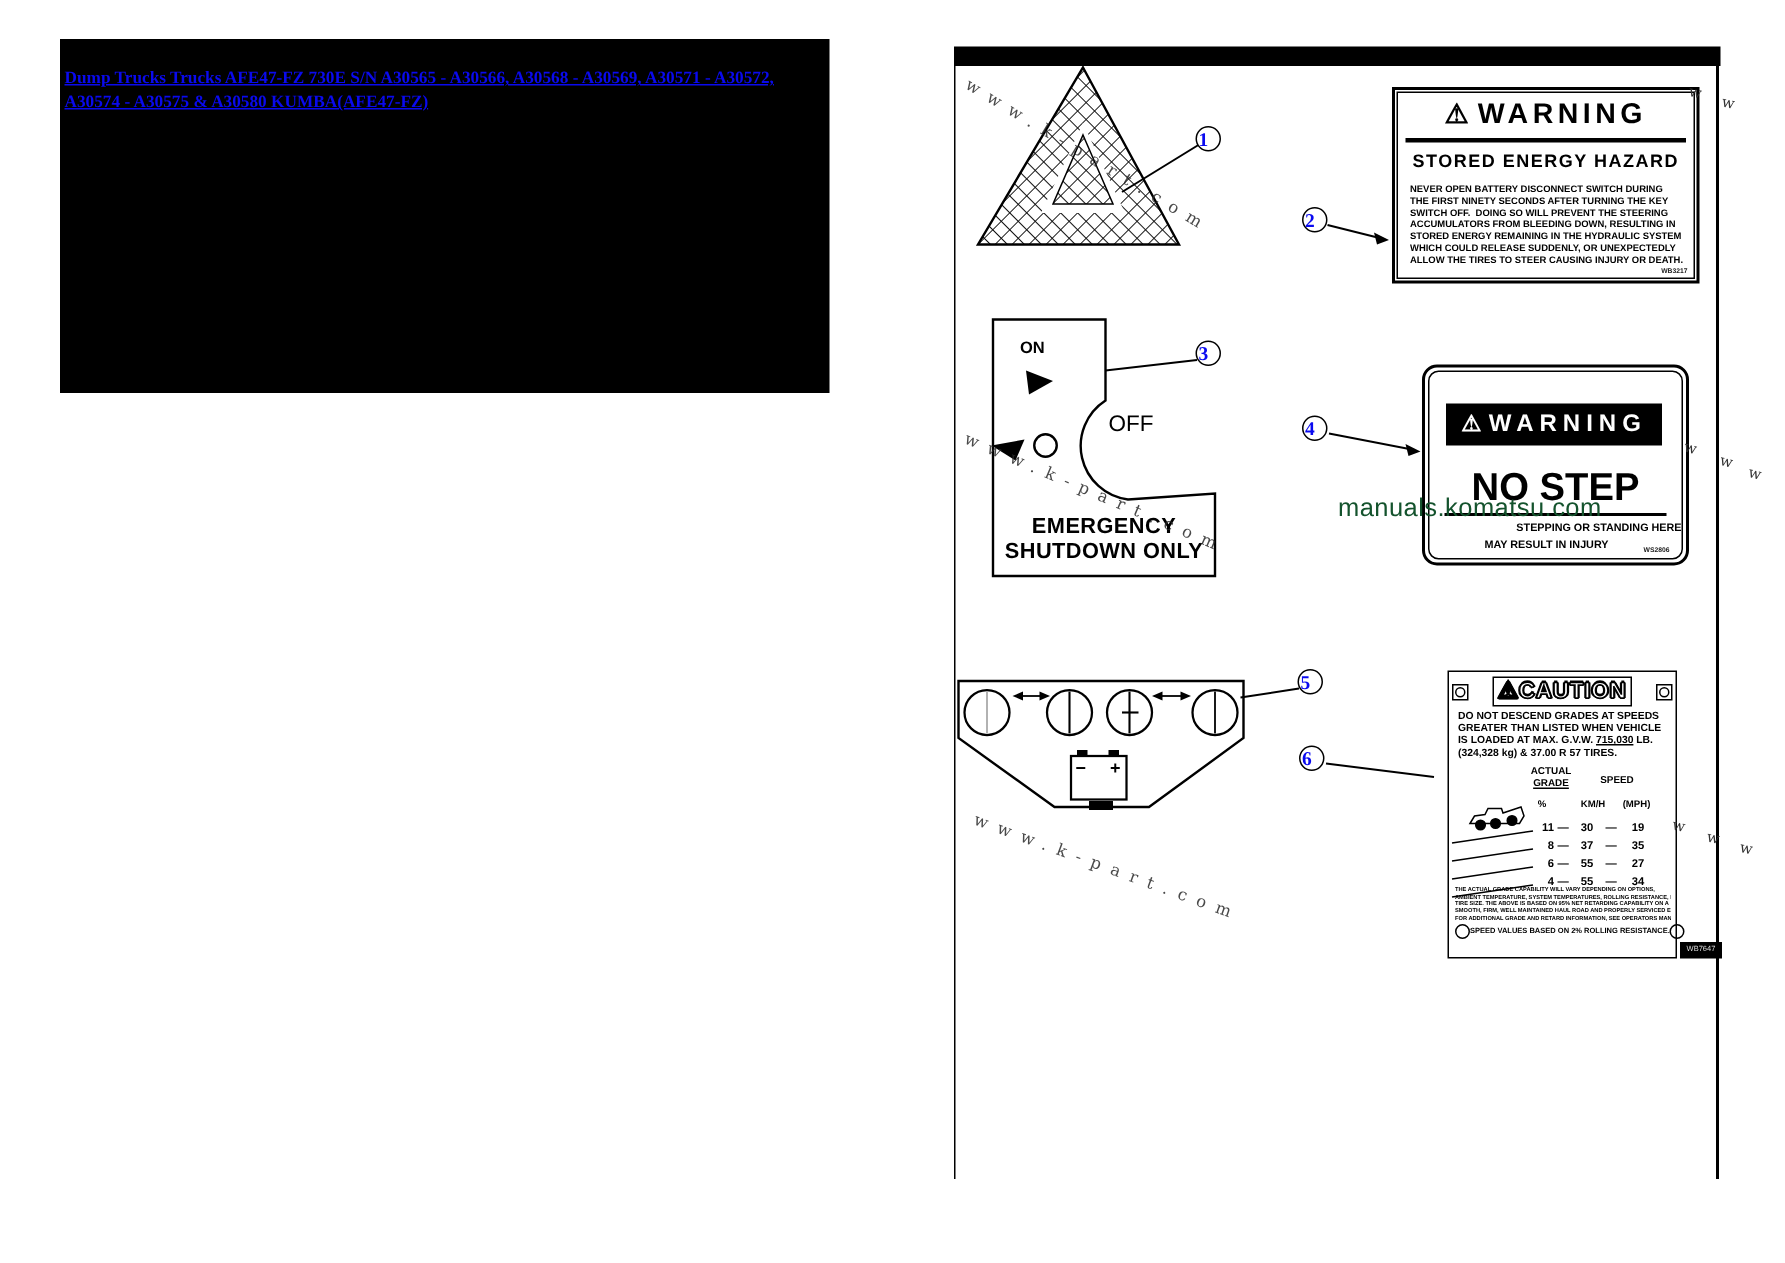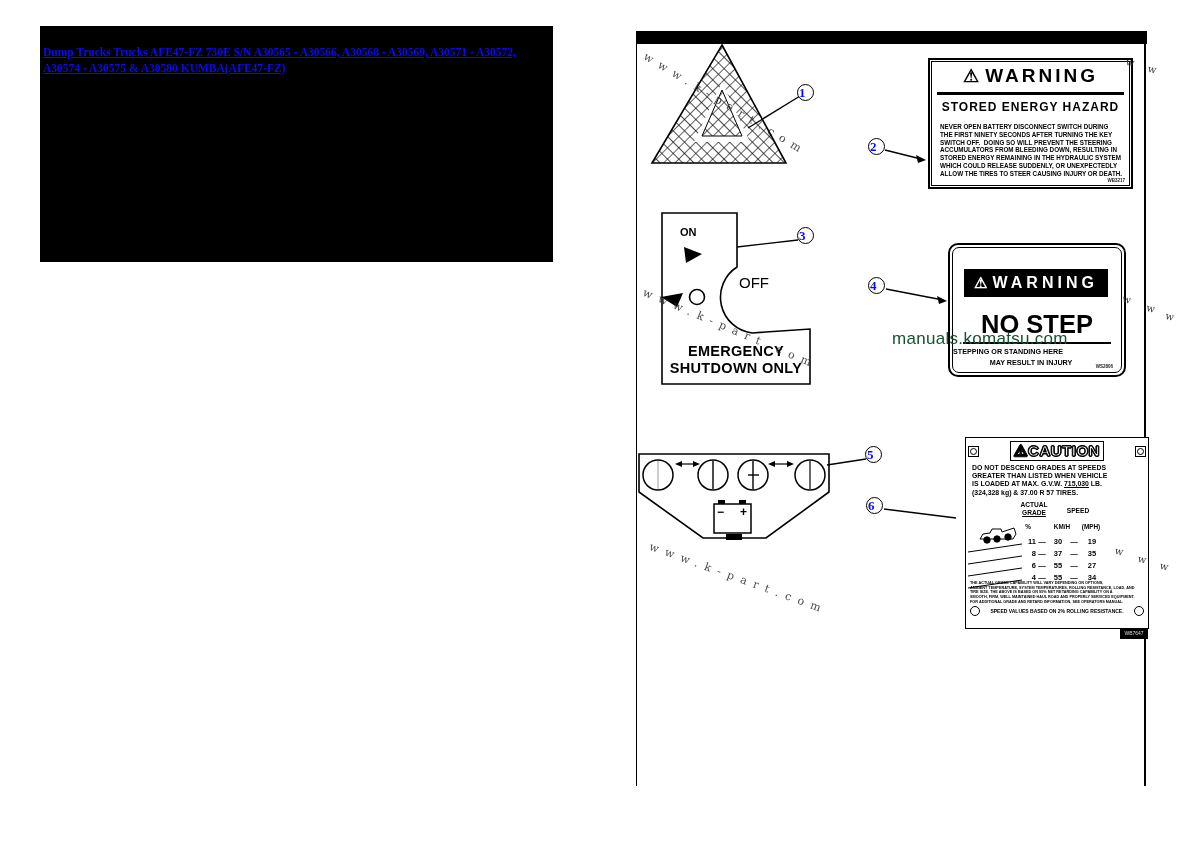--- a/index.html
+++ b/index.html
@@ -53,26 +53,26 @@
   .ns-label{left:948px;top:243px;width:178px;height:134px;border:2.5px solid #000;
             border-radius:10px;background:#fff;z-index:10;box-sizing:border-box;}
   .ns-inner{position:absolute;inset:2px;border:1.5px solid #000;border-radius:7px;}
   .ns-bar{position:absolute;top:21px;left:11px;width:144px;height:28px;background:#000;
           color:#fff;text-align:center;font-weight:bold;font-size:16px;letter-spacing:4px;
           line-height:28px;}
   .ns-bar .tri{font-size:15px;letter-spacing:0;margin-right:5px;}
   .ns-title{position:absolute;top:61px;left:0;right:0;text-align:center;font-weight:bold;
             font-size:26px;letter-spacing:0;transform:scaleX(.98);}
   .ns-divider{position:absolute;top:94px;left:10px;right:10px;height:2px;background:#000;}
-  .ns-sub1{position:absolute;top:99px;left:0;right:0;text-align:left;font-weight:bold;font-size:7.2px;}
+  .ns-sub1{position:absolute;top:99px;left:0;right:0;text-align:right;font-weight:bold;font-size:7.2px;}
   .ns-sub2{position:absolute;top:110px;left:0;right:12px;text-align:center;font-weight:bold;font-size:7.2px;}
   .ns-code{position:absolute;bottom:3px;right:8px;font-size:4.5px;font-weight:bold;color:#222;}
 
   
-  .cl-label{left:965px;top:437px;width:184px;height:192px;border:1.5px solid #000;background:#fff;
+  .cl-label{left:965px;top:447px;width:153px;height:192px;border:1.5px solid #000;background:#fff;
             z-index:10;box-sizing:border-box;}
   .cl-headrow{position:absolute;top:3px;left:2px;right:2px;height:20px;display:flex;
               align-items:center;justify-content:space-between;}
   .screw{width:9px;height:9px;border:1px solid #000;display:flex;align-items:center;
          justify-content:center;}
   .screw i{width:5px;height:5px;border:1px solid #000;border-radius:50%;}
   .cl-titlebox{border:1.5px solid #000;height:18px;line-height:18px;padding:0 3px;
                font-weight:bold;font-size:15px;letter-spacing:.5px;}
   .outline-txt{color:#fff;-webkit-text-stroke:1px #000;
                text-shadow:-1px 0 #000,1px 0 #000,0 -1px #000,0 1px #000;}

